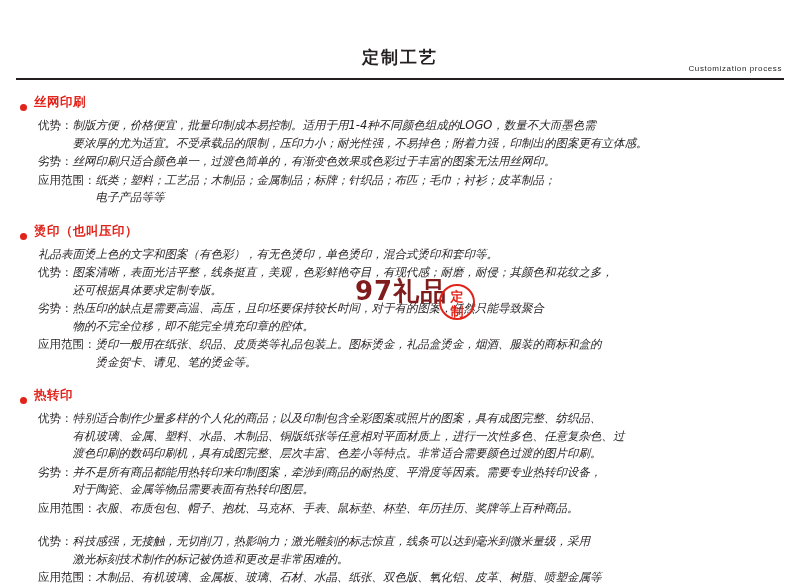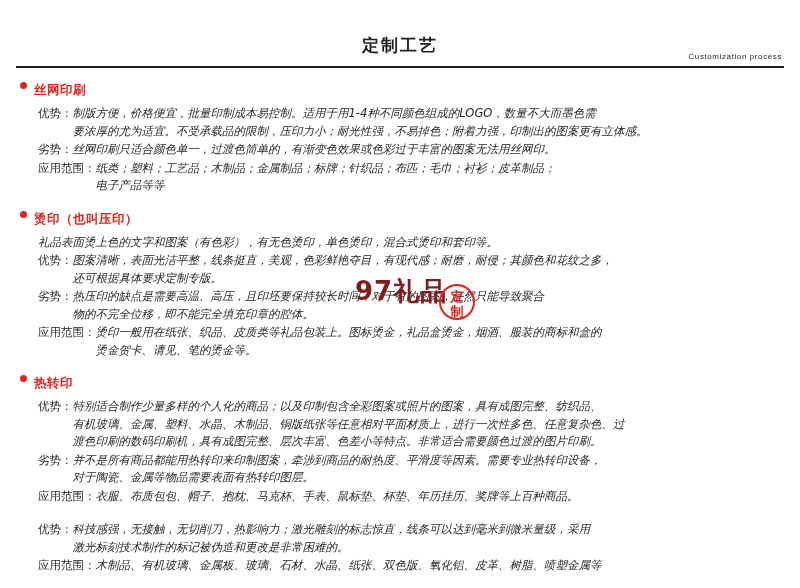--- a/index.html
+++ b/index.html
@@ -13,21 +13,21 @@
     font-family: "DejaVu Sans", "Liberation Sans", sans-serif;
     color: #231f20;
     overflow: hidden;
     position: relative;
   }
   .page {
     position: relative;
     width: 800px;
     height: 588px;
     box-sizing: border-box;
-    padding: 4px 16px;
+    padding: 16px 16px;
   }
   .header {
     position: relative;
     height: 62px;
   }
   .header-title {
     position: absolute;
     left: 0;
     right: 0;
     top: 30px;
@@ -51,21 +51,21 @@
     height: 2px;
     background: #231f20;
     margin: 0 0 14px 0;
   }
   .section {
     margin-bottom: 16px;
     position: relative;
   }
   .sec-head {
     display: flex;
-    align-items: flex-start;
+    align-items: flex-end;
     gap: 7px;
     margin-bottom: 6px;
     padding-left: 4px;
   }
   .bullet {
     width: 7px;
     height: 7px;
     border-radius: 50%;
     background: #e2231a;
     flex: 0 0 auto;

